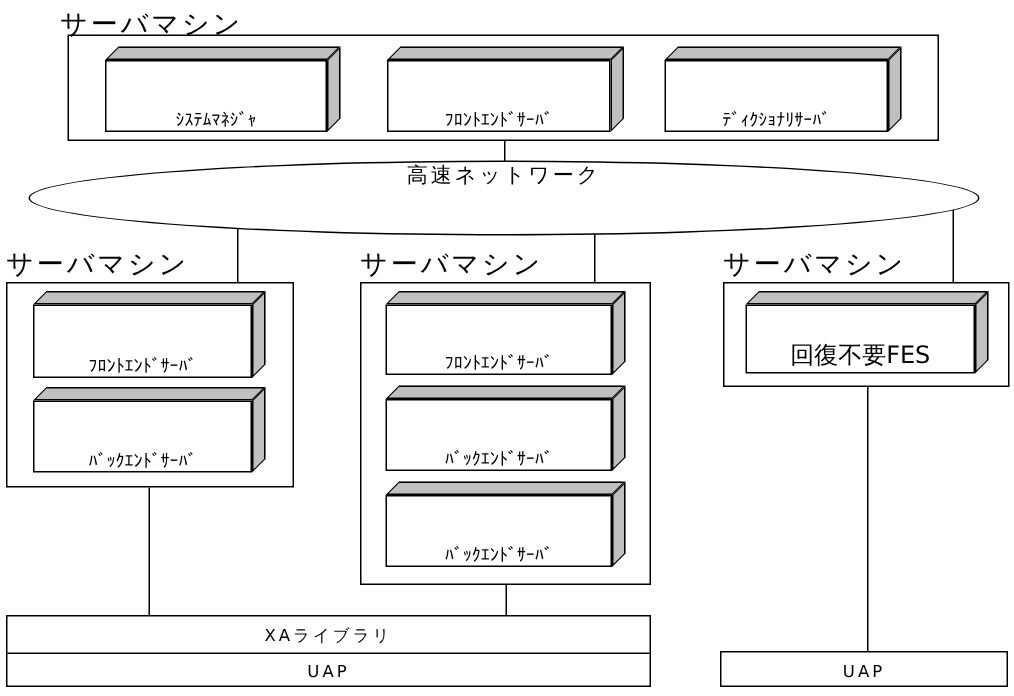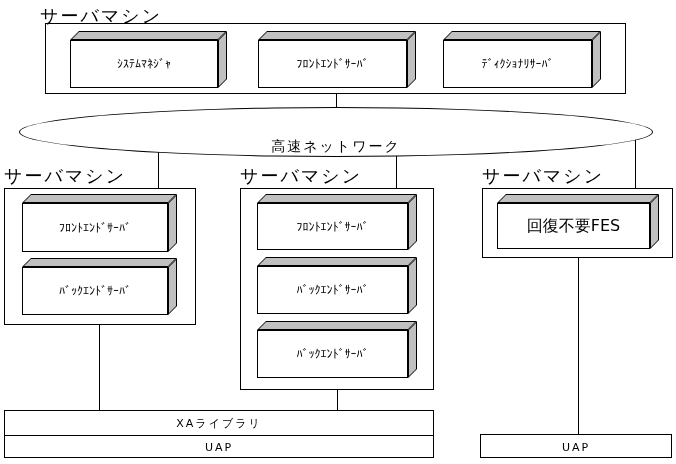--- a/index.html
+++ b/index.html
@@ -12,28 +12,28 @@
     position:absolute; font-size:18px; letter-spacing:2px; white-space:nowrap;
   }
   .rect {
     position:absolute; border:1px solid #000; box-sizing:border-box;
     background:transparent; z-index:3;
   }
   .vline { position:absolute; width:1px; background:#000; z-index:1; }
   .net-ellipse {
     position:absolute; left:19px; top:107px; width:634px; height:50px;
     border:1px solid #000; border-radius:50%; background:#fff; box-sizing:border-box;
-    display:flex; align-items:flex-end; justify-content:center; z-index:2;
+    display:flex; align-items:flex-start; justify-content:center; z-index:2;
   }
   .net-ellipse span { font-size:14px; letter-spacing:2px; }
   .box3d { position:absolute; z-index:5; }
   .f-front {
     position:absolute; left:0; top:9px; width:var(--w); height:var(--h);
     background:#fff; border:1px solid #000; box-sizing:border-box;
-    display:flex; align-items:center; justify-content:center;
+    display:flex; align-items:flex-end; justify-content:center;
   }
   .f-front span { font-size:12px; white-space:nowrap; }
   .f-front span.big { font-size:16px; }
   .f-top {
     position:absolute; left:0; top:0; width:var(--w); height:9px;
     background:#c0c0c0; border:1px solid #000; box-sizing:border-box;
     transform:skewX(-45deg); transform-origin:0 100%;
   }
   .f-right {
     position:absolute; left:var(--w); top:9px; width:9px; height:var(--h);

